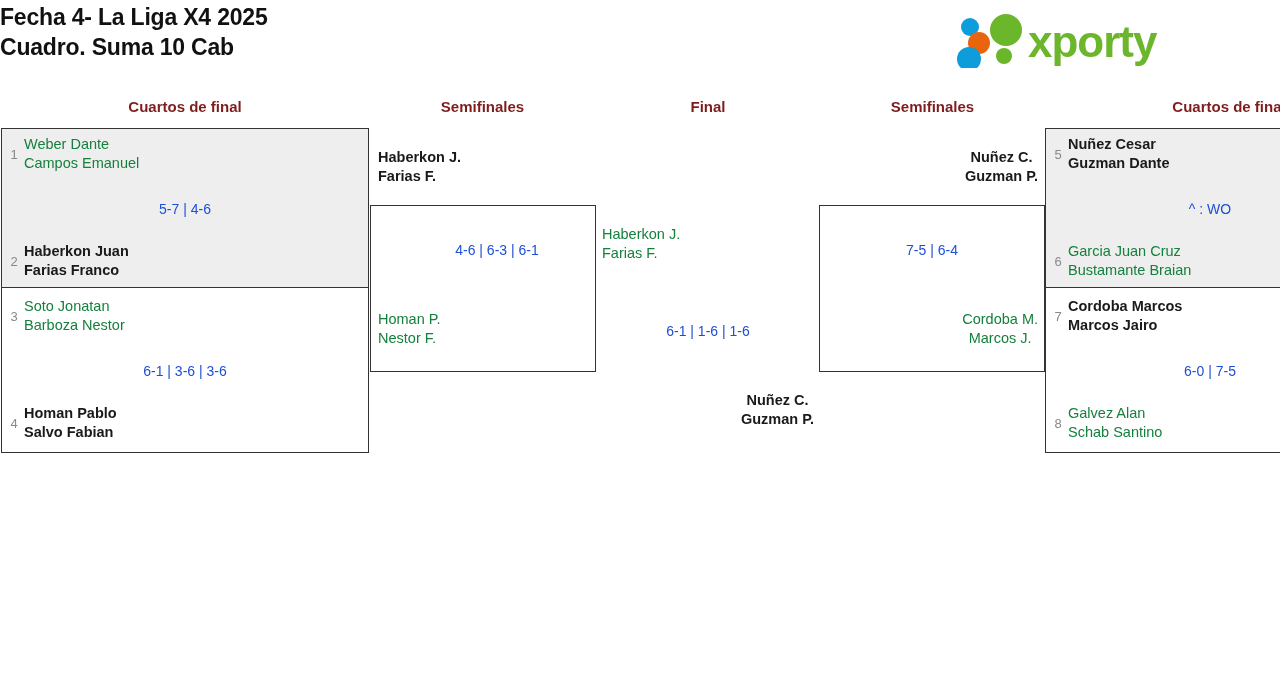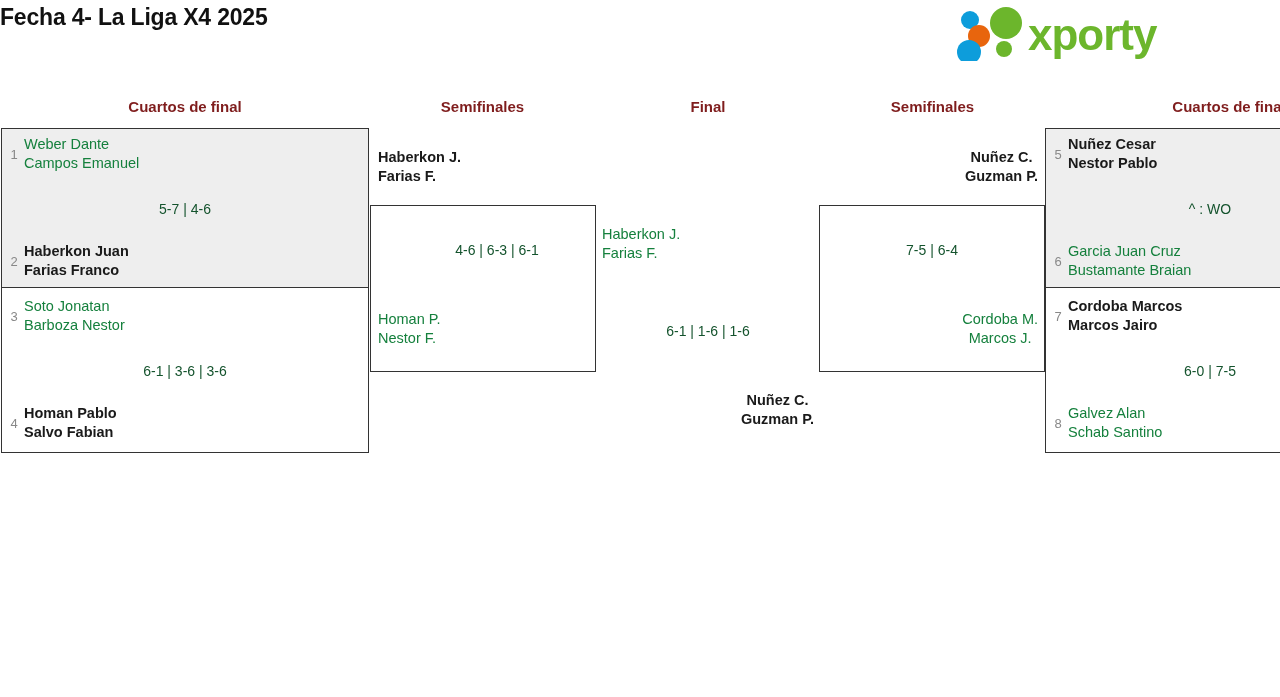--- a/index.html
+++ b/index.html
@@ -31,21 +31,21 @@
   .title-line {
     font-size: 23px;
     font-weight: bold;
     line-height: 30px;
     color: #111111;
     letter-spacing: -0.2px;
     white-space: nowrap;
   }
   #logo {
     position: absolute;
-    right: 8px; top: 5px;
+    right: 8px; top: 12px;
     width: 228px;
     height: 56px;
     text-align: right;
   }
   #logo svg { display: block; }
 
   
   .round-header {
     position: absolute;
     top: 97px;
@@ -124,39 +124,40 @@
   #sf2-b { left: 820px; top: 310px; width: 218px; }
 
   
   #fin-a { left: 602px; top: 225px; }
   #fin-b { left: 596px; top: 391px; width: 218px; }
 
   
   .score {
     position: absolute;
     font-size: 14px;
-    color: #14532d;
+    color: #1d4ed8;
     white-space: nowrap;
     line-height: 18px;
   }
   #sc-qf1 { left: 1px;   top: 200px; width: 368px; text-align: center; }
   #sc-qf2 { left: 1px;   top: 362px; width: 368px; text-align: center; }
   #sc-qf3 { left: 1045px; top: 200px; width: 330px; text-align: center; }
   #sc-qf4 { left: 1045px; top: 362px; width: 330px; text-align: center; }
   #sc-sf1 { left: 384px; top: 241px; width: 226px; text-align: center; }
   #sc-sf2 { left: 819px; top: 241px; width: 226px; text-align: center; }
   #sc-fin { left: 596px; top: 322px; width: 224px; text-align: center; }
 </style>
 </head>
 <body>
 
 <div id="header">
 
   <div id="title-block">
     <div class="title-line">Fecha 4- La Liga X4 2025</div>
+    <div class="title-line">Cuadro. Suma 10 Cab</div>
   </div>
 
   <div id="logo">
     <svg width="228" height="56" viewBox="0 0 228 56" xmlns="http://www.w3.org/2000/svg">
       <g>
         <circle cx="20" cy="15" r="9" fill="#0d9ddb"></circle>
         <circle cx="29" cy="31" r="11" fill="#e8650d"></circle>
         <circle cx="19" cy="47" r="12" fill="#0d9ddb"></circle>
         <circle cx="56" cy="18" r="16" fill="#6cb62c"></circle>
         <circle cx="54" cy="44" r="8" fill="#6cb62c"></circle>
@@ -208,21 +209,21 @@
     <span class="nm">Homan Pablo</span>
     <span class="nm">Salvo Fabian</span>
   </span>
 </div>
 <div class="score" id="sc-qf2">6-1 | 3-6 | 3-6</div>
 
 <div class="slot winner" id="qf3-a">
   <span class="seed">5</span>
   <span class="names">
     <span class="nm">Nuñez Cesar</span>
-    <span class="nm">Nestor Pablo</span>
+    <span class="nm">Guzman Dante</span>
   </span>
 </div>
 <div class="slot" id="qf3-b">
   <span class="seed">6</span>
   <span class="names">
     <span class="nm">Garcia Juan Cruz</span>
     <span class="nm">Bustamante Braian</span>
   </span>
 </div>
 <div class="score" id="sc-qf3">^ : WO</div>

